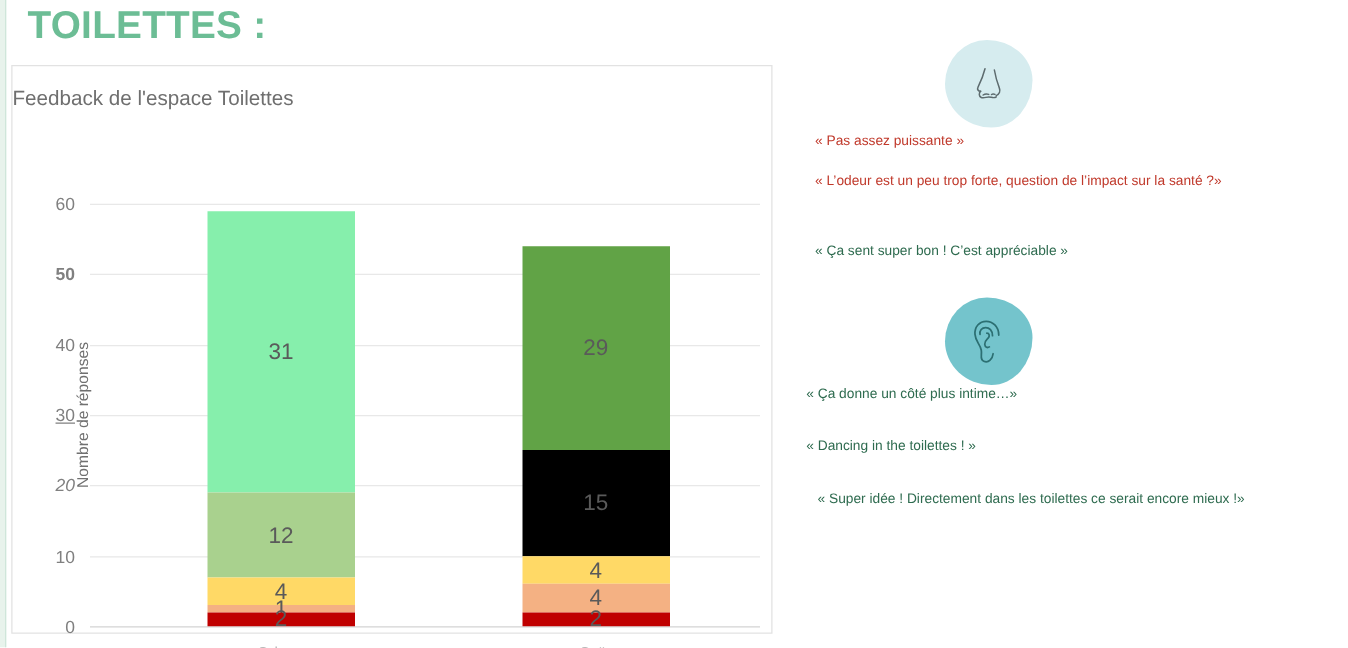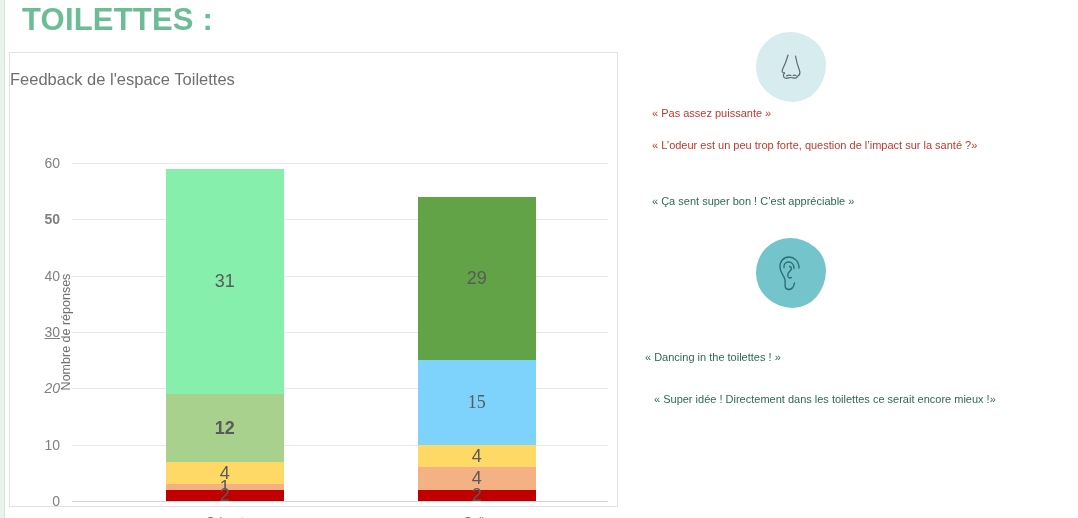--- a/index.html
+++ b/index.html
@@ -191,39 +191,39 @@
       <div class="gridline" style="top: 281.667px;"></div>
       <div class="gridline" style="top: 225.333px;"></div>
       <div class="gridline" style="top: 169px;"></div>
       <div class="gridline" style="top: 112.667px;"></div>
       <div class="gridline" style="top: 56.3333px;"></div>
       <div class="gridline" style="top: 0px;"></div>
       <div class="bar" style="left: 93.76px;">
         <div class="bar-seg" style="height: 225px; background: #86efac;">
           <span>31</span>
         </div>
-        <div class="bar-seg" style="height: 67.6px; background: rgb(169, 209, 142); font-weight: bold;">
+        <div class="bar-seg" style="height: 67.6px; background: rgb(169, 209, 142);">
           <span>12</span>
         </div>
         <div class="bar-seg" style="height: 22.5333px; background: rgb(255, 217, 102);">
           <span>4</span>
         </div>
         <div class="bar-seg" style="height: 5.63333px; background: rgb(244, 177, 131);">
           <span>1</span>
         </div>
         <div class="bar-seg" style="height: 11.2667px; background: rgb(192, 0, 0);">
           <span>2</span>
         </div>
       </div>
       <div class="xtick-label" style="left: 82.76px;">Odorat</div>
       <div class="bar" style="left: 345.68px;">
         <div class="bar-seg" style="height: 163.367px; background: rgb(97, 163, 70);">
           <span>29</span>
         </div>
-        <div class="bar-seg" style="height: 84.5px; background: #7dd3fc; font-family: Liberation Serif, serif;">
+        <div class="bar-seg" style="height: 84.5px; background: #000000;">
           <span>15</span>
         </div>
         <div class="bar-seg" style="height: 22.5333px; background: rgb(255, 217, 102);">
           <span>4</span>
         </div>
         <div class="bar-seg" style="height: 22.5333px; background: rgb(244, 177, 131);">
           <span>4</span>
         </div>
         <div class="bar-seg" style="height: 11.2667px; background: rgb(192, 0, 0);">
           <span>2</span>
@@ -254,15 +254,16 @@
         <path d="M29 16 C29 9, 24 5, 19 5 C13.5 5, 9.5 9.5, 10 15.5 C10.5 21.5, 14 23, 15 28 C15.8 32, 13.5 35.5, 17 37 C21 38.7, 24 35, 24.5 31"></path>
         <path d="M24 16.5 C24 12.5, 21.5 10, 18.5 10 C15.5 10, 13.5 12.5, 14 15.5"></path>
         <path d="M19.5 14.5 C21.5 14.5, 22 17, 20.5 18.5 C19 20, 17.5 21, 17.8 23.5 C18.1 26, 20 26.5, 21.5 25.5"></path>
       </g>
     </svg>
   </div>
 
 <div class="quote neg" id="quote-1">« Pas assez puissante »</div>
     <div class="quote neg" id="quote-2">« L’odeur est un peu trop forte, question de l’impact sur la santé ?»</div>
     <div class="quote pos" id="quote-3">« Ça sent super bon ! C’est appréciable »</div>
+    <div class="quote pos" id="quote-4">« Ça donne un côté plus intime…»</div>
     <div class="quote pos" id="quote-5">« Dancing in the toilettes ! »</div>
     <div class="quote pos" id="quote-6">« Super idée ! Directement dans les toilettes ce serait encore mieux !»</div>
   </div>
 
 </body></html>

